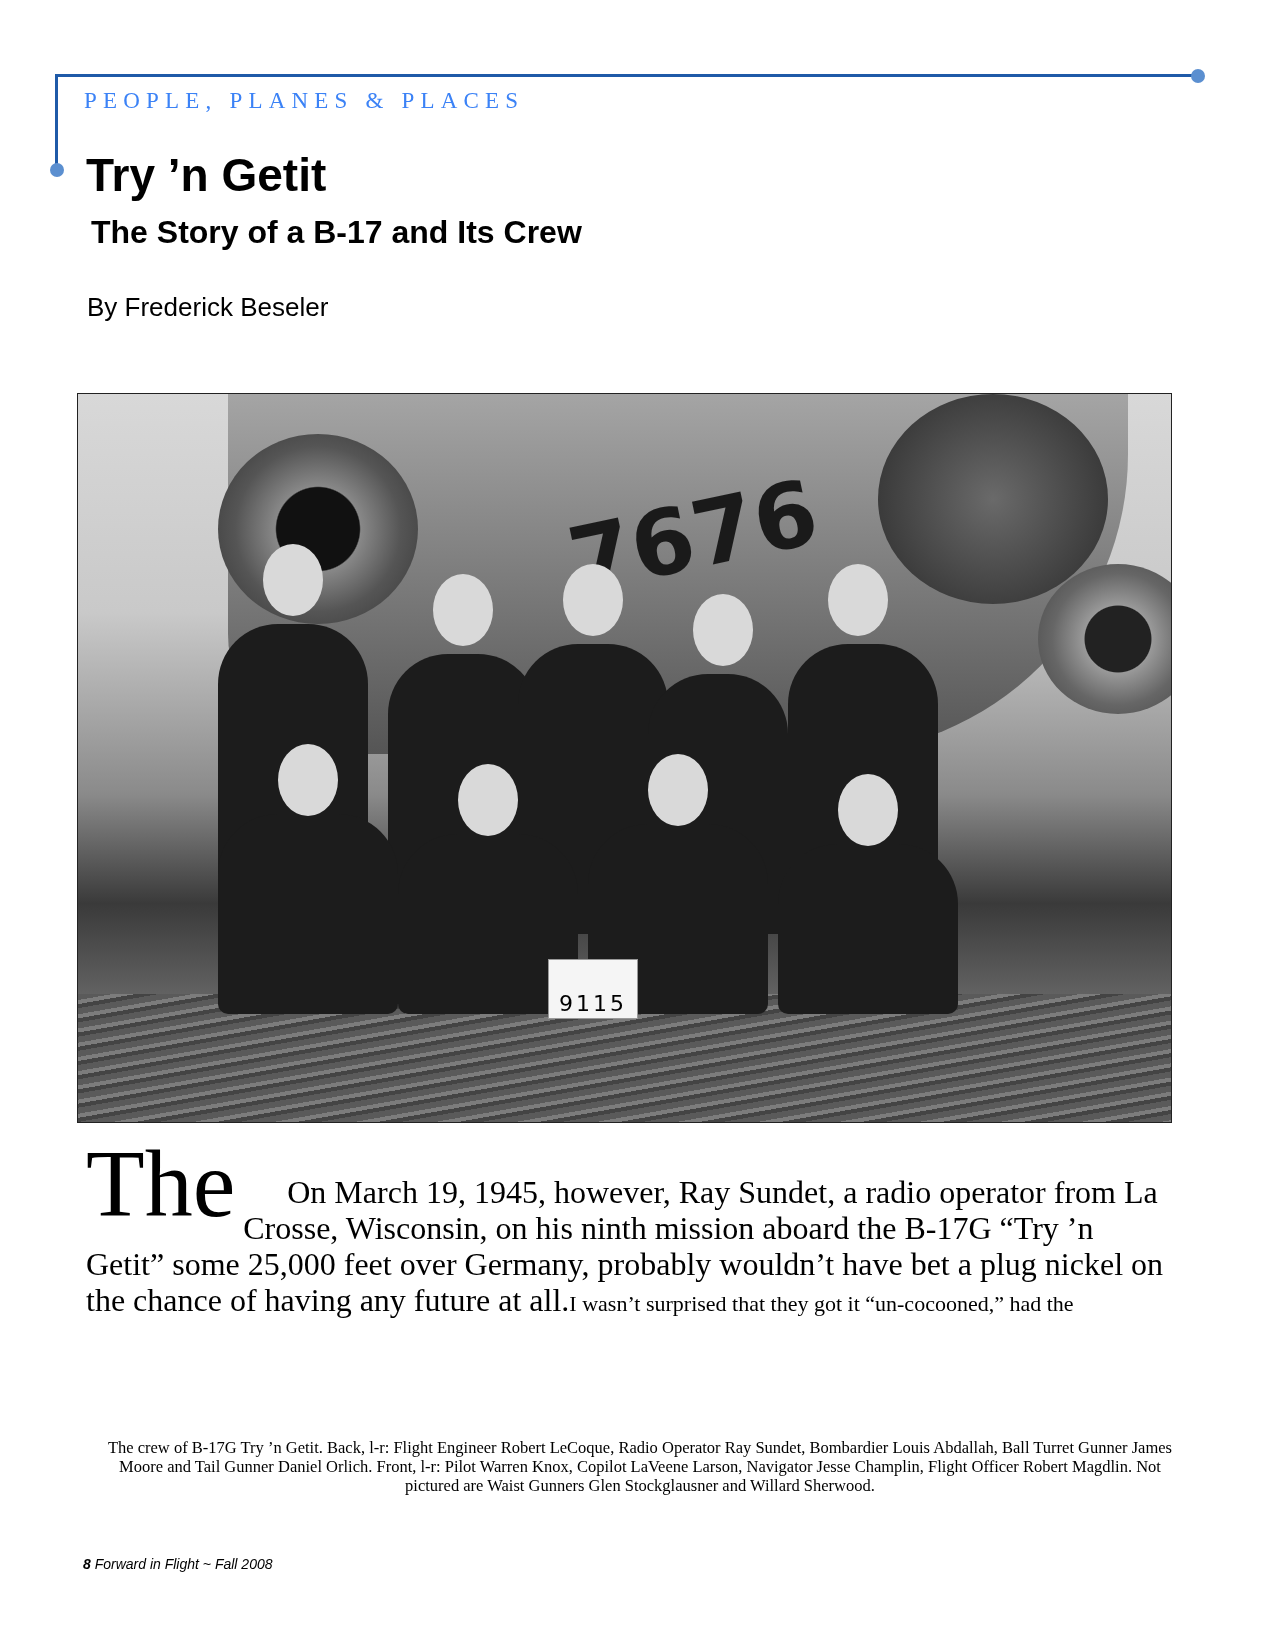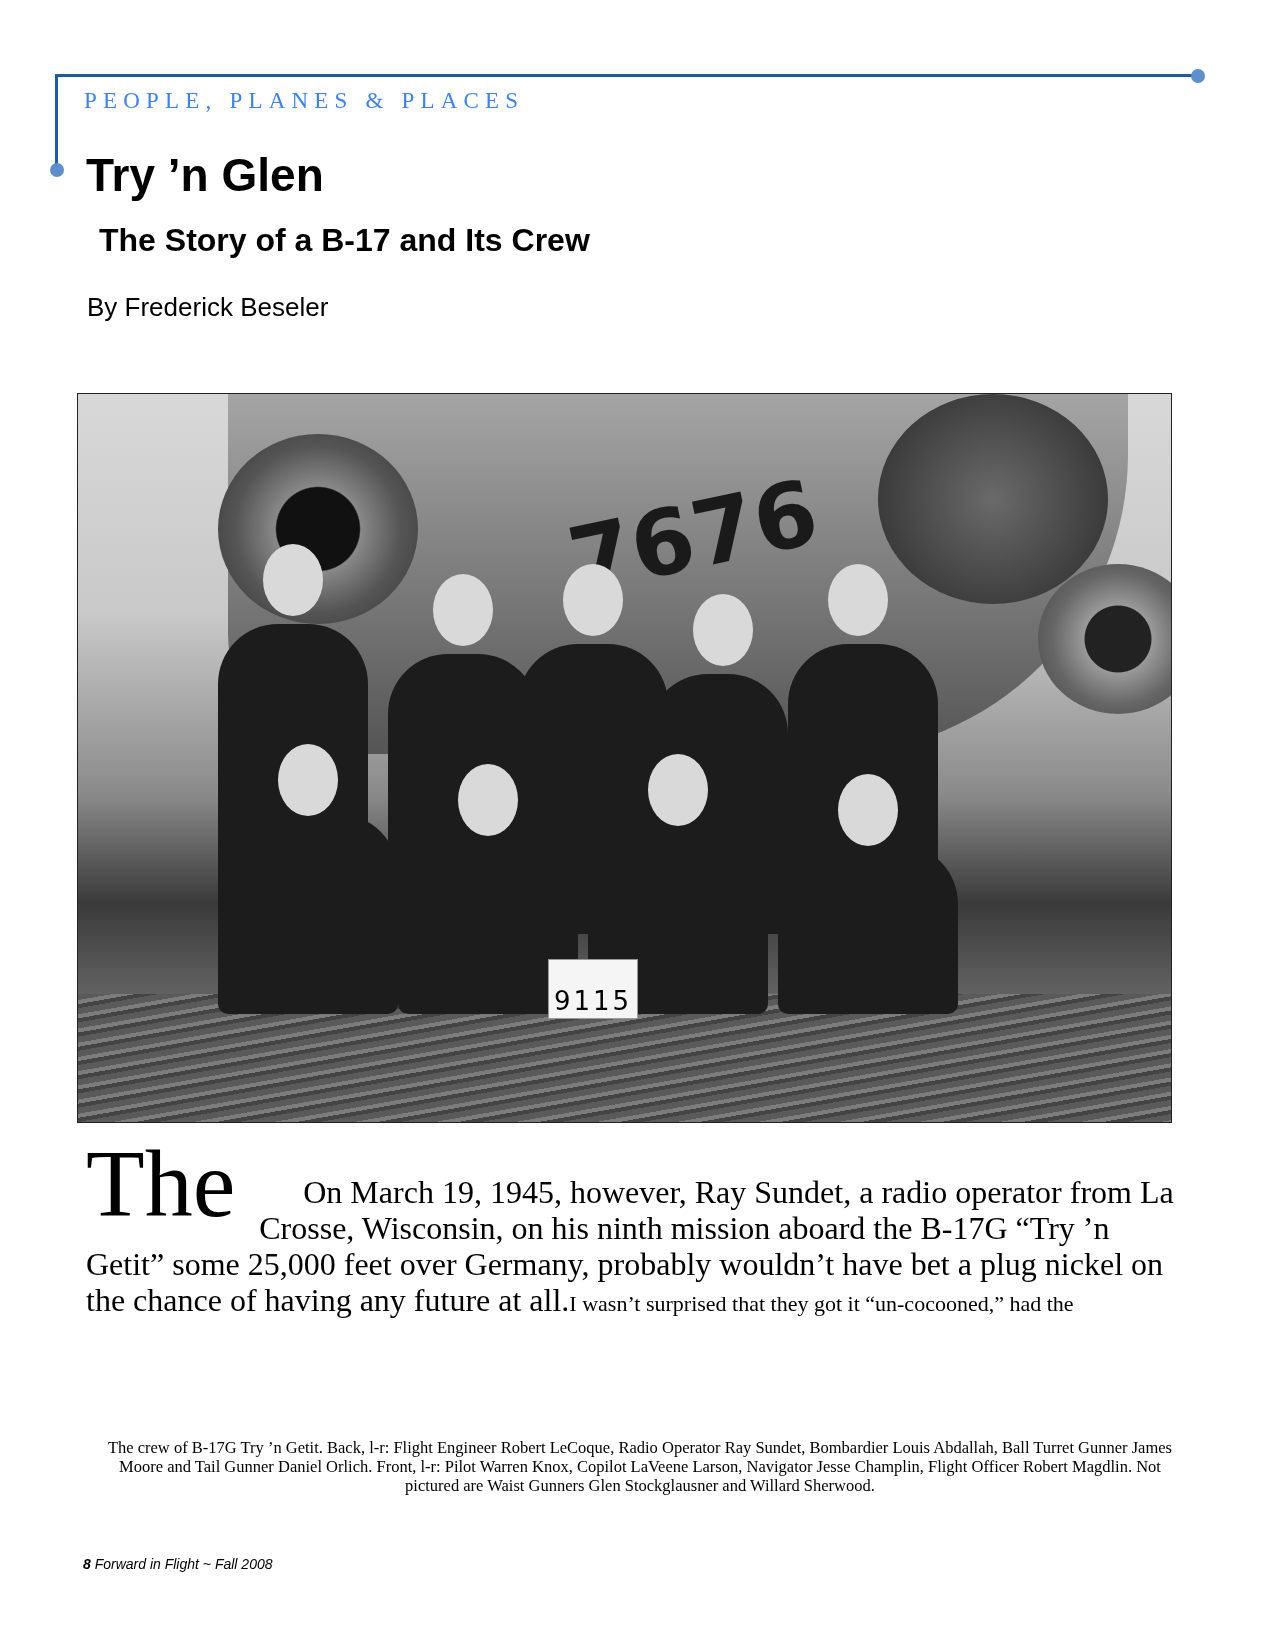--- a/index.html
+++ b/index.html
@@ -19,40 +19,40 @@
     background:linear-gradient(180deg,#a9a9a9,#777 60%,#555);}
   .nose{position:absolute;left:800px;top:0;width:230px;height:210px;border-radius:50%;background:radial-gradient(circle,#6a6a6a,#2a2a2a);}
   .engine-l{position:absolute;left:140px;top:40px;width:200px;height:190px;border-radius:50%;background:radial-gradient(circle,#111 30%,#888 31%,#555 60%,#333);}
   .engine-r{position:absolute;left:960px;top:170px;width:160px;height:150px;border-radius:50%;background:radial-gradient(circle,#222 30%,#999 31%,#666 60%,#444);}
   .tail-num{position:absolute;left:490px;top:90px;font-family:"DejaVu Sans",sans-serif;font-weight:bold;font-size:90px;color:#1a1a1a;transform:rotate(-12deg);}
   .crew{position:absolute;left:140px;top:150px;width:830px;height:470px;}
   .man{position:absolute;background:#1c1c1c;border-radius:60px 60px 10px 10px;}
   .head{position:absolute;width:60px;height:72px;border-radius:50%;background:#d9d9d9;}
   .ground{position:absolute;left:0;top:600px;width:100%;height:130px;background:repeating-linear-gradient(170deg,#5a5a5a 0 6px,#7c7c7c 6px 10px,#444 10px 14px);}
   .placard{position:absolute;left:470px;top:565px;width:90px;height:60px;background:#f5f5f5;border:1px solid #999;
-    font-family:"DejaVu Sans",sans-serif;font-size:26px;display:flex;align-items:flex-end;justify-content:center;letter-spacing:3px;padding-bottom:2px;box-sizing:border-box;}
+    font-family:"DejaVu Sans",sans-serif;font-size:22px;display:flex;align-items:flex-end;justify-content:center;letter-spacing:3px;padding-bottom:2px;box-sizing:border-box;}
   .body-text{position:absolute;left:86px;top:1138px;width:1090px;font-family:"Liberation Serif",serif;font-size:32px;line-height:36px;}
-  .dropcap{float:left;font-size:96px;line-height:80px;margin:6px 24px 0 0;}
+  .dropcap{float:left;font-size:96px;line-height:80px;margin:6px 8px 0 0;}
   .indent{display:inline-block;width:44px;}
   .small-tail{font-size:22px;}
   .caption{position:absolute;left:90px;top:1438px;width:1100px;text-align:center;font-family:"Liberation Serif",serif;font-size:16.5px;line-height:19px;}
   .footer{position:absolute;left:83px;top:1556px;font-family:Liberation Sans, sans-serif;font-style:italic;font-size:14px;}
   .footer b{font-weight:bold;}
 </style>
 </head>
 <body>
 
 <div class="rule-h"></div>
 <div class="rule-v"></div>
 <div class="dot dot-r"></div>
 <div class="dot dot-l"></div>
 
 <div class="section">PEOPLE, PLANES &amp; PLACES</div>
-<h1 class="title" style="margin:0">Try ’n Glen</h1>
-<h2 class="subtitle" style="margin:12px">The Story of a B-17 and Its Crew</h2>
+<h1 class="title" style="margin:0">Try ’n Getit</h1>
+<h2 class="subtitle" style="margin:4px">The Story of a B-17 and Its Crew</h2>
 <div class="byline">By Frederick Beseler</div>
 
 <div class="photo">
   <div class="plane"></div>
   <div class="nose"></div>
   <div class="engine-l"></div>
   <div class="engine-r"></div>
   <div class="tail-num">7676</div>
   <div class="ground"></div>
   <div class="crew">

